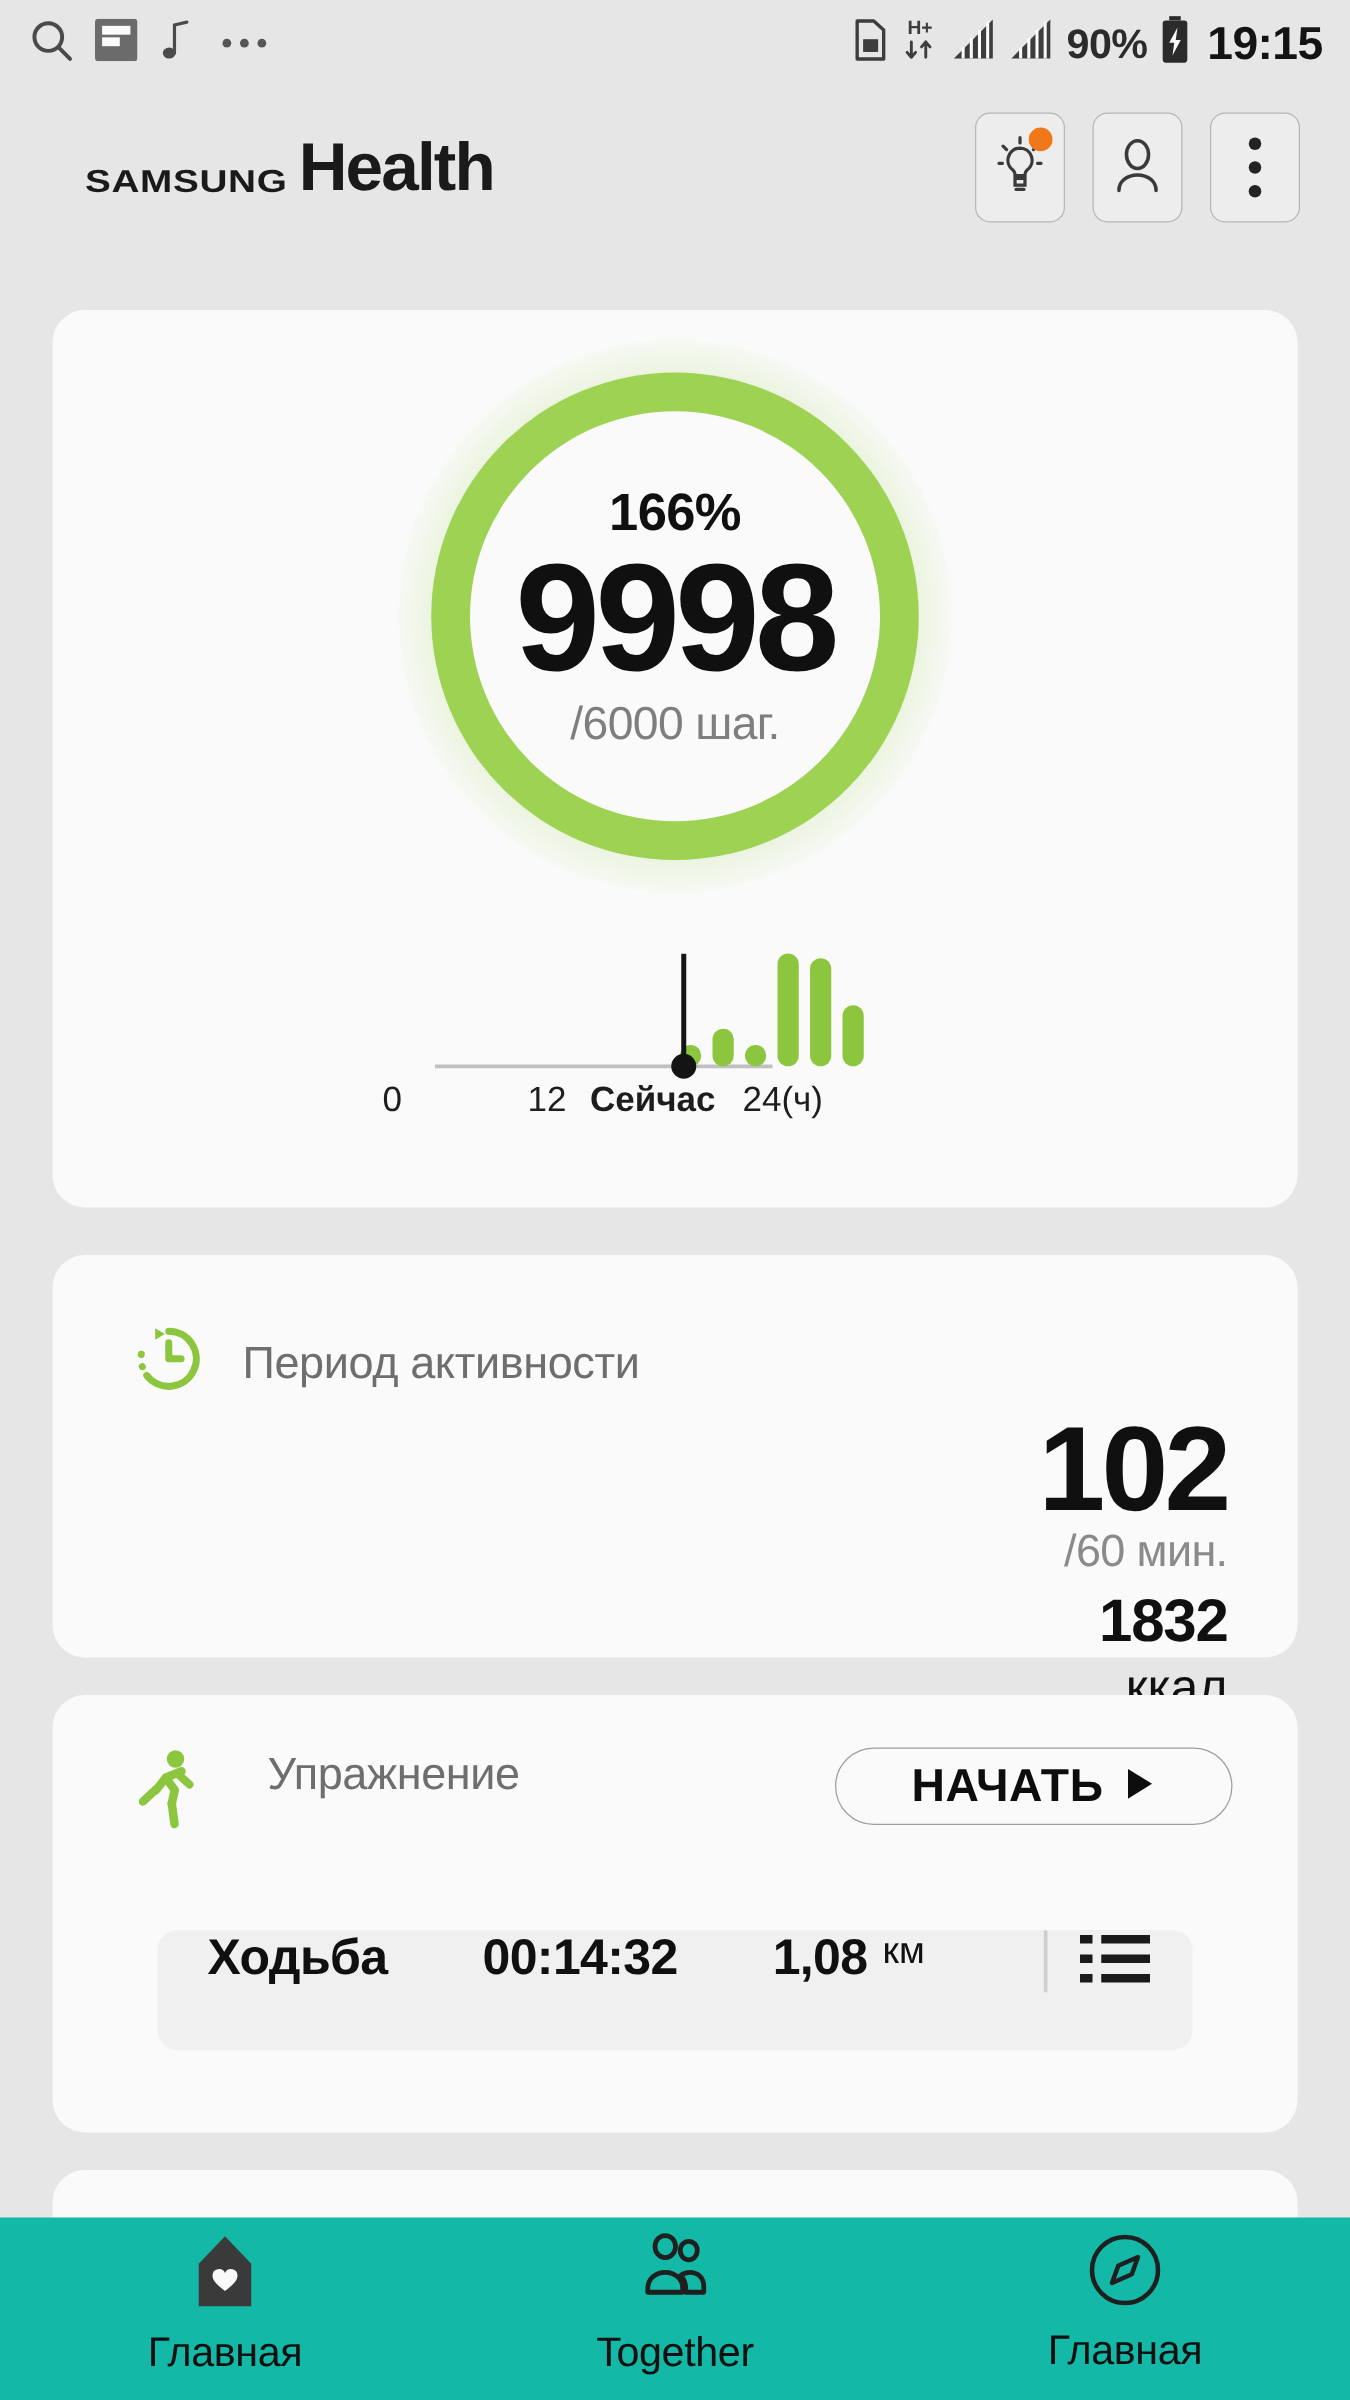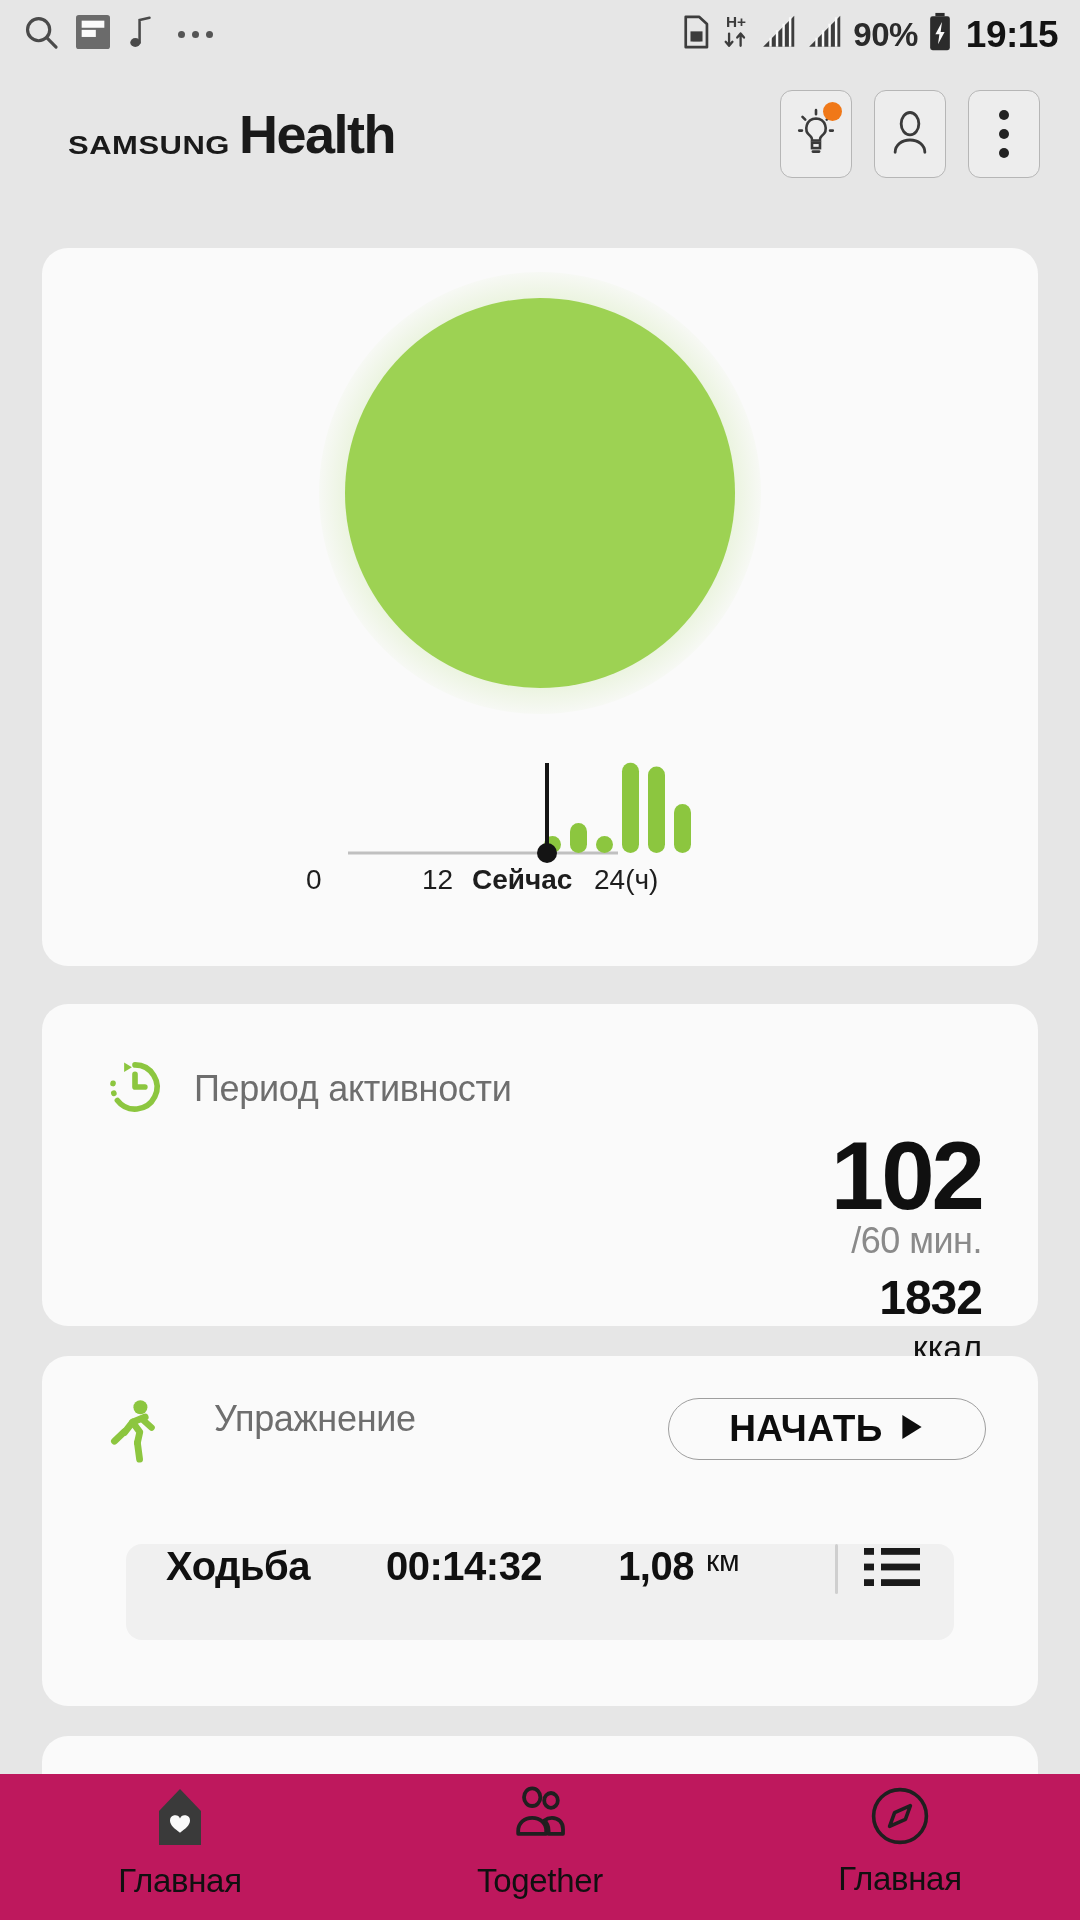--- a/index.html
+++ b/index.html
@@ -105,21 +105,21 @@
   .lbl-24   { left: 552px; }
 
   
   .act-head { position: absolute; top: 52px; left: 62px; display: flex; align-items: center; gap: 28px; }
   .act-title { font-size: 36px; color: #6e6e6e; letter-spacing: -0.3px; }
   .act-stats { position: absolute; top: 128px; left: 62px; right: 56px; display: flex; align-items: flex-end; flex-direction: column; }
   .act-min { font-size: 96px; font-weight: bold; color: #101010; letter-spacing: -3px; line-height: 0.92; }
   .act-min-unit { font-size: 36px; color: #8a8a8a; margin-left: 12px; padding-bottom: 8px; letter-spacing: -0.5px; }
   .act-spacer { flex: 1; }
   .act-kcal-val { font-size: 48px; font-weight: bold; color: #101010; letter-spacing: -1px; padding-bottom: 3px; }
-  .act-kcal-unit { font-size: 34px; color: #101010; margin-left: 14px; padding-bottom: 6px; }
+  .act-kcal-unit { font-size: 40px; color: #101010; margin-left: 14px; padding-bottom: 6px; }
   .act-km-val { font-size: 48px; font-weight: bold; color: #101010; letter-spacing: -1px; margin-left: 36px; padding-bottom: 3px; }
   .act-km-unit { font-size: 34px; color: #101010; margin-left: 14px; padding-bottom: 6px; }
 
   
   .ex-head { position: absolute; top: 42px; left: 62px; right: 52px; display: flex; align-items: flex-start; gap: 20px; }
   .ex-title { font-size: 36px; color: #6e6e6e; margin-left: 30px; letter-spacing: -0.3px; }
   .ex-start {
     margin-left: auto; width: 318px; height: 62px; border-radius: 38px;
     border: 1.8px solid #9e9e9e; background: #fafafa;
     display: flex; align-items: center; justify-content: center; gap: 16px;
@@ -132,21 +132,21 @@
   .ex-type { font-size: 40px; font-weight: bold; color: #101010; margin-left: 40px; letter-spacing: -0.5px; }
   .ex-dur { font-size: 40px; font-weight: bold; color: #101010; margin-left: 76px; letter-spacing: -0.5px; }
   .ex-dist { font-size: 40px; font-weight: bold; color: #101010; margin-left: 76px; letter-spacing: -0.5px; }
   .ex-dist-unit { font-size: 30px; color: #101010; margin-left: 12px; font-weight: normal; }
   .ex-divider { margin-left: auto; width: 3px; height: 50px; background: #cfcfcf; border-radius: 2px; }
   .ex-listicon { margin-left: 26px; margin-right: 34px; }
 
   
   .bottomnav {
     position: absolute; bottom: 0; left: 0; width: 1080px; height: 146px;
-    background: #be185d; display: flex; align-items: flex-start;
+    background: #14b8a6; display: flex; align-items: flex-start;
   }
   .nav-item {
     flex: 1; display: flex; flex-direction: column; align-items: center;
     padding-top: 12px; gap: 10px;
   }
   .nav-label { font-size: 33px; color: #101010; letter-spacing: -0.3px; }
 </style>
 </head>
 <body>
 
@@ -256,20 +256,25 @@
       </div>
 
     </div>
   </div>
 
   <div class="card" id="card-steps">
 
     <div class="ring-wrap">
       <div class="ring-glow"></div>
       <div class="ring"></div>
+      <div class="ring-inner">
+        <div class="pct">166%</div>
+        <div class="steps-big">9998</div>
+        <div class="steps-goal">/6000 шаг.</div>
+      </div>
     </div>
 
     <div class="mini-chart">
       <svg class="mc-svg" width="996" height="130" viewBox="0 0 996 130">
 
         <line x1="306" y1="117" x2="576" y2="117" stroke="#c0c0c0" stroke-width="3"></line>
 
         <g id="mc-bars">
             <rect x="502" y="100" width="17" height="17" rx="8.5" fill="#8cc63f"></rect>
             <rect x="528" y="86.92" width="17" height="30.080000000000002" rx="8.5" fill="#8cc63f"></rect>

